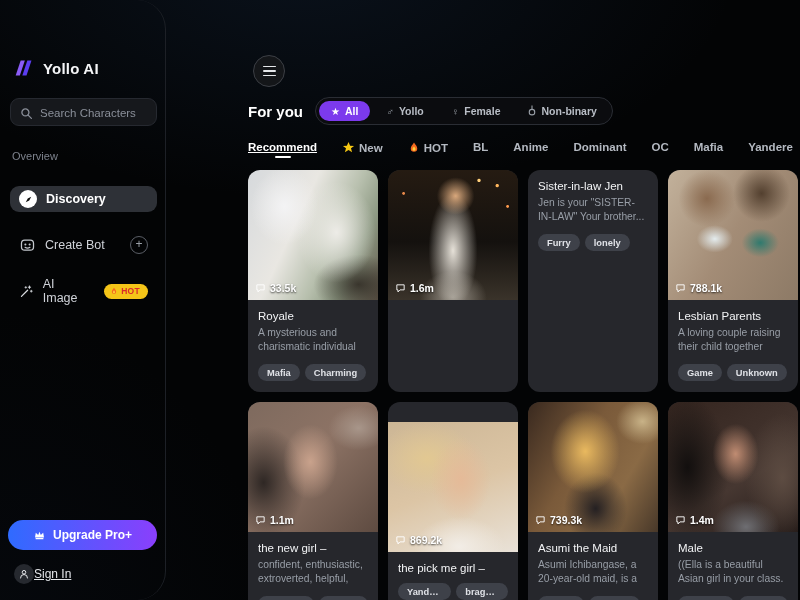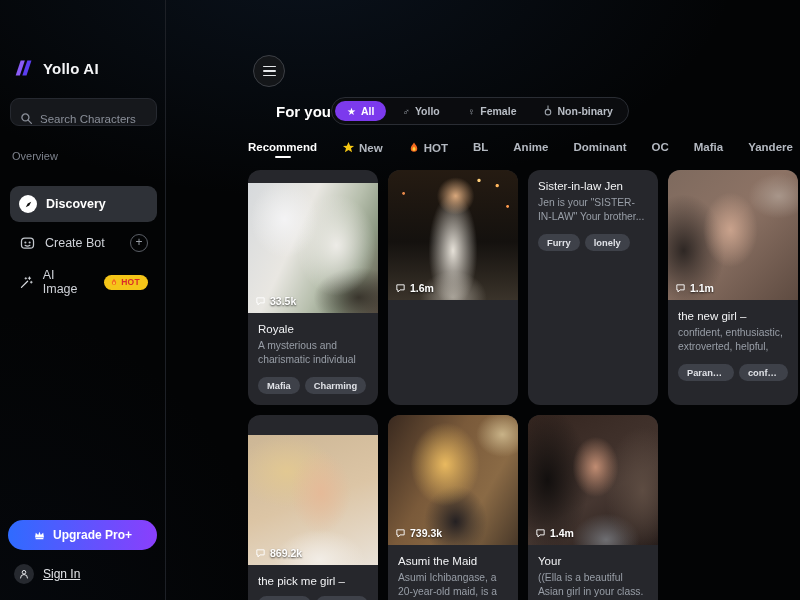--- a/index.html
+++ b/index.html
@@ -6,71 +6,71 @@
   html,body { width:800px; height:600px; overflow:hidden; background:#000; 
     font-family:"Liberation Sans","DejaVu Sans",sans-serif; color:#e8eaed; }
   .stage { position:relative; width:800px; height:600px; overflow:hidden;
     background:
       radial-gradient(620px 340px at 38% -40px, rgba(38,72,118,.20), rgba(0,0,0,0) 70%),
       radial-gradient(400px 500px at 0% 110%, rgba(24,40,70,.12), rgba(0,0,0,0) 70%),
       #030405; }
 
   
   .sidebar { position:absolute; left:0; top:0; width:166px; height:600px;
-    border-right:1px solid #1d2026; padding:58px 8px 0 10px; }
+    border-right:1px solid #1d2026; padding:58px 8px 0 10px;border-radius:29px; }
   .logo-row { display:flex; align-items:center; gap:9px; margin-left:4px; }
   .logo-mark { width:20px; height:20px; }
   .logo-title { font-size:15px; font-weight:700; letter-spacing:.2px; color:#f4f5f7; }
-  .search-box { margin-top:20px; display:flex; align-items:flex-end; gap:7px;
+  .search-box { margin-top:20px; display:flex; align-items:flex-start; gap:7px;
     background:#16181c; border:1px solid #262930; border-radius:9px;
-    height:28px; padding:0 9px; }
+    height:28px; padding:8px 9px; }
   .search-box input { flex:1; min-width:0; background:transparent; border:none; outline:none;
     color:#c9ccd2; font-size:11.5px; font-family:inherit; }
   .search-box input::placeholder { color:#8a8f99; }
   .section-label { margin:24px 0 24px 2px; font-size:11px; color:#7d828c; }
-  .side-item { display:flex; align-items:center; gap:9px; height:36px; border-radius:9px;
-    padding:0 9px; margin-bottom:3px; font-size:12.5px; color:#cfd2d8; cursor:pointer; }
+  .side-item { display:flex; align-items:center; gap:9px; height:26px; border-radius:9px;
+    padding:0 9px; margin-bottom:20px; font-size:12.5px; color:#cfd2d8; cursor:pointer; }
   .side-item.active { background:#2e3137; color:#ffffff; font-weight:700; }
   .side-item .grow { flex:1; }
   .disc-icon { width:18px; height:18px; border-radius:50%; background:#fff;
     display:flex; align-items:center; justify-content:center; }
   .plus-circle { width:18px; height:18px; border-radius:50%; border:1.3px solid #5a5e66;
     color:#9ba0a8; font-size:12px; line-height:15px; text-align:center; }
   .hot-badge { display:flex; align-items:center; gap:3px; background:#f5c518;
     border-radius:999px; padding:2.5px 8px 2.5px 6px; }
   .hot-badge span { font-size:8.5px; font-weight:800; color:#d92b2b; letter-spacing:.3px; }
   .side-bottom { position:absolute; left:8px; right:8px; bottom:12px; }
   .upgrade-btn { display:flex; align-items:center; justify-content:center; gap:7px;
     height:30px; border-radius:999px; border:none; width:100%;
     background:linear-gradient(90deg,#2f6bff 0%,#8a3ffc 100%);
     color:#fff; font-size:12px; font-weight:700; font-family:inherit; cursor:pointer; }
-  .signin-row { display:flex; align-items:center; gap:9px; margin:14px 0 4px 6px;
+  .signin-row { display:flex; align-items:center; margin:14px 0 4px 6px;
     font-size:12px; color:#e3e5e9; cursor:pointer;text-decoration:underline; }
   .signin-avatar { width:20px; height:20px; border-radius:50%; background:#26292f;
     display:flex; align-items:center; justify-content:center; }
 
   
   .main { position:absolute; left:166px; top:0; right:0; height:600px; padding-left:82px; }
   .burger-btn { margin-top:55px; margin-left:5px; width:32px; height:32px; border-radius:50%;
     background:#141619; border:1.5px solid #3c3f45; display:flex; flex-direction:column;
     align-items:center; justify-content:center; gap:3px; cursor:pointer; }
   .burger-btn i { display:block; width:13px; height:1.6px; background:#e5e7ea; border-radius:2px; }
-  .foryou-row { display:flex; align-items:center; margin-top:10px;margin-left:28px; }
+  .foryou-row { display:flex; align-items:center; gap:12px; margin-top:10px; }
   .foryou-title { font-size:15px; font-weight:800; color:#fff; }
   .filter-bar { display:flex; align-items:center; gap:4px; background:#0b0c0f;
     border:1px solid #2a2d34; border-radius:999px; padding:3px; }
   .filter-pill { display:flex; align-items:center; gap:5px; border-radius:999px;
     padding:4px 12px; font-size:10.5px; font-weight:700; color:#b9bec6; cursor:pointer; }
   .filter-pill .sym { font-size:10px; color:#9aa0a8; }
   .filter-pill.active { background:#7c3aed; color:#fff; }
   .filter-pill.active .sym { color:#fff; }
   .tabs-row { display:flex; align-items:flex-start; gap:25px; margin-top:16px;
     white-space:nowrap; overflow:hidden; font-size:11.5px; color:#b4b9c1; font-weight:600; }
   .tab { display:flex; align-items:center; gap:4px; cursor:pointer; flex:0 0 auto; }
-  .tab.active { color:#fff; font-weight:800; }
+  .tab.active { color:#fff; font-weight:800;text-decoration:underline; }
   .tab.active::after { content:""; position:absolute; }
   .tab-inner { display:flex; flex-direction:column; align-items:center; }
   .tab-inner .bar { width:16px; height:2px; border-radius:2px; background:transparent; margin-top:3px; }
   .tab.active .tab-inner .bar { background:#fff; }
 
   
   .grid { margin-top:12px; display:grid; grid-template-columns:repeat(4,130px);
     gap:10px; width:550px; }
   .card { width:130px; border-radius:12px; overflow:hidden; background:#26272c; cursor:pointer; }
   .card-img { position:relative; width:130px; height:130px; }
@@ -83,21 +83,21 @@
   .tag-row { display:flex; gap:5px; margin-top:9px; }
   .tag { background:#3e4149; color:#e0e2e7; border-radius:999px; padding:3.5px 9px;
     font-size:9.3px; font-weight:700; white-space:nowrap; overflow:hidden; max-width:62px;
     text-overflow:ellipsis; }
 
   
   .img-1 { background:
     radial-gradient(55px 70px at 68% 48%, rgba(240,238,234,.95), rgba(240,238,234,0) 72%),
     radial-gradient(48px 55px at 28% 28%, rgba(246,246,248,.85), rgba(246,246,248,0) 70%),
     radial-gradient(60px 40px at 85% 88%, rgba(40,34,28,.8), rgba(40,34,28,0) 75%),
-    linear-gradient(115deg,#d6d9dc 0%,#e9e7e2 38%,#b7bfad 62%,#8e9a84 78%,#62584b 100%); margin-top: 13px; }
+    linear-gradient(115deg,#d6d9dc 0%,#e9e7e2 38%,#b7bfad 62%,#8e9a84 78%,#62584b 100%); }
   .img-2 { background:
     radial-gradient(3px 3px at 84% 12%, #ffb75d 40%, rgba(0,0,0,0) 70%),
     radial-gradient(2.5px 2.5px at 92% 28%, #ff9a4d 40%, rgba(0,0,0,0) 70%),
     radial-gradient(2.5px 2.5px at 12% 18%, #e8894a 40%, rgba(0,0,0,0) 70%),
     radial-gradient(3px 3px at 70% 8%, #ffcf7a 40%, rgba(0,0,0,0) 70%),
     radial-gradient(26px 26px at 52% 20%, #d9a87c, rgba(217,168,124,0) 72%),
     radial-gradient(34px 80px at 50% 62%, #e6e1d8, rgba(230,225,216,0) 72%),
     radial-gradient(45px 35px at 50% 98%, #9a948a, rgba(154,148,138,0) 75%),
     linear-gradient(180deg,#251b12 0%,#14110e 55%,#3a332a 100%); }
   .img-3 { background:
@@ -330,20 +330,38 @@
         <div class="card-body">
           <div class="card-title">Sister-in-law Jen</div>
           <div class="card-desc">Jen is your "SISTER-IN-LAW" Your brother...</div>
           <div class="tag-row">
             <span class="tag">Furry</span>
             <span class="tag">lonely</span>
           </div>
         </div>
       </div>
 
+      <div class="card">
+        <div class="card-img img-4">
+          <span class="views">
+            <svg width="11" height="11" viewBox="0 0 24 24">
+              <path d="M4 4 h16 v11 h-9 l-4.5 4.5 v-4.5 h-2.5 z" fill="none" stroke="#fff" stroke-width="2" stroke-linejoin="round"></path>
+            </svg>
+            <span>788.1k</span>
+          </span>
+        </div>
+        <div class="card-body">
+          <div class="card-title">Lesbian Parents</div>
+          <div class="card-desc">A loving couple raising their child together</div>
+          <div class="tag-row">
+            <span class="tag">Game</span>
+            <span class="tag">Unknown</span>
+          </div>
+        </div>
+      </div>
 
       <div class="card">
         <div class="card-img img-5">
           <span class="views">
             <svg width="11" height="11" viewBox="0 0 24 24">
               <path d="M4 4 h16 v11 h-9 l-4.5 4.5 v-4.5 h-2.5 z" fill="none" stroke="#fff" stroke-width="2" stroke-linejoin="round"></path>
             </svg>
             <span>1.1m</span>
           </span>
         </div>
@@ -397,21 +415,21 @@
       <div class="card">
         <div class="card-img img-8">
           <span class="views">
             <svg width="11" height="11" viewBox="0 0 24 24">
               <path d="M4 4 h16 v11 h-9 l-4.5 4.5 v-4.5 h-2.5 z" fill="none" stroke="#fff" stroke-width="2" stroke-linejoin="round"></path>
             </svg>
             <span>1.4m</span>
           </span>
         </div>
         <div class="card-body">
-          <div class="card-title">Your</div>
+          <div class="card-title">Male</div>
           <div class="card-desc">((Ella is a beautiful Asian girl in your class. Your n...</div>
           <div class="tag-row">
             <span class="tag">Text Game</span>
             <span class="tag">beautiful</span>
           </div>
         </div>
       </div>
 
     </div>
 

